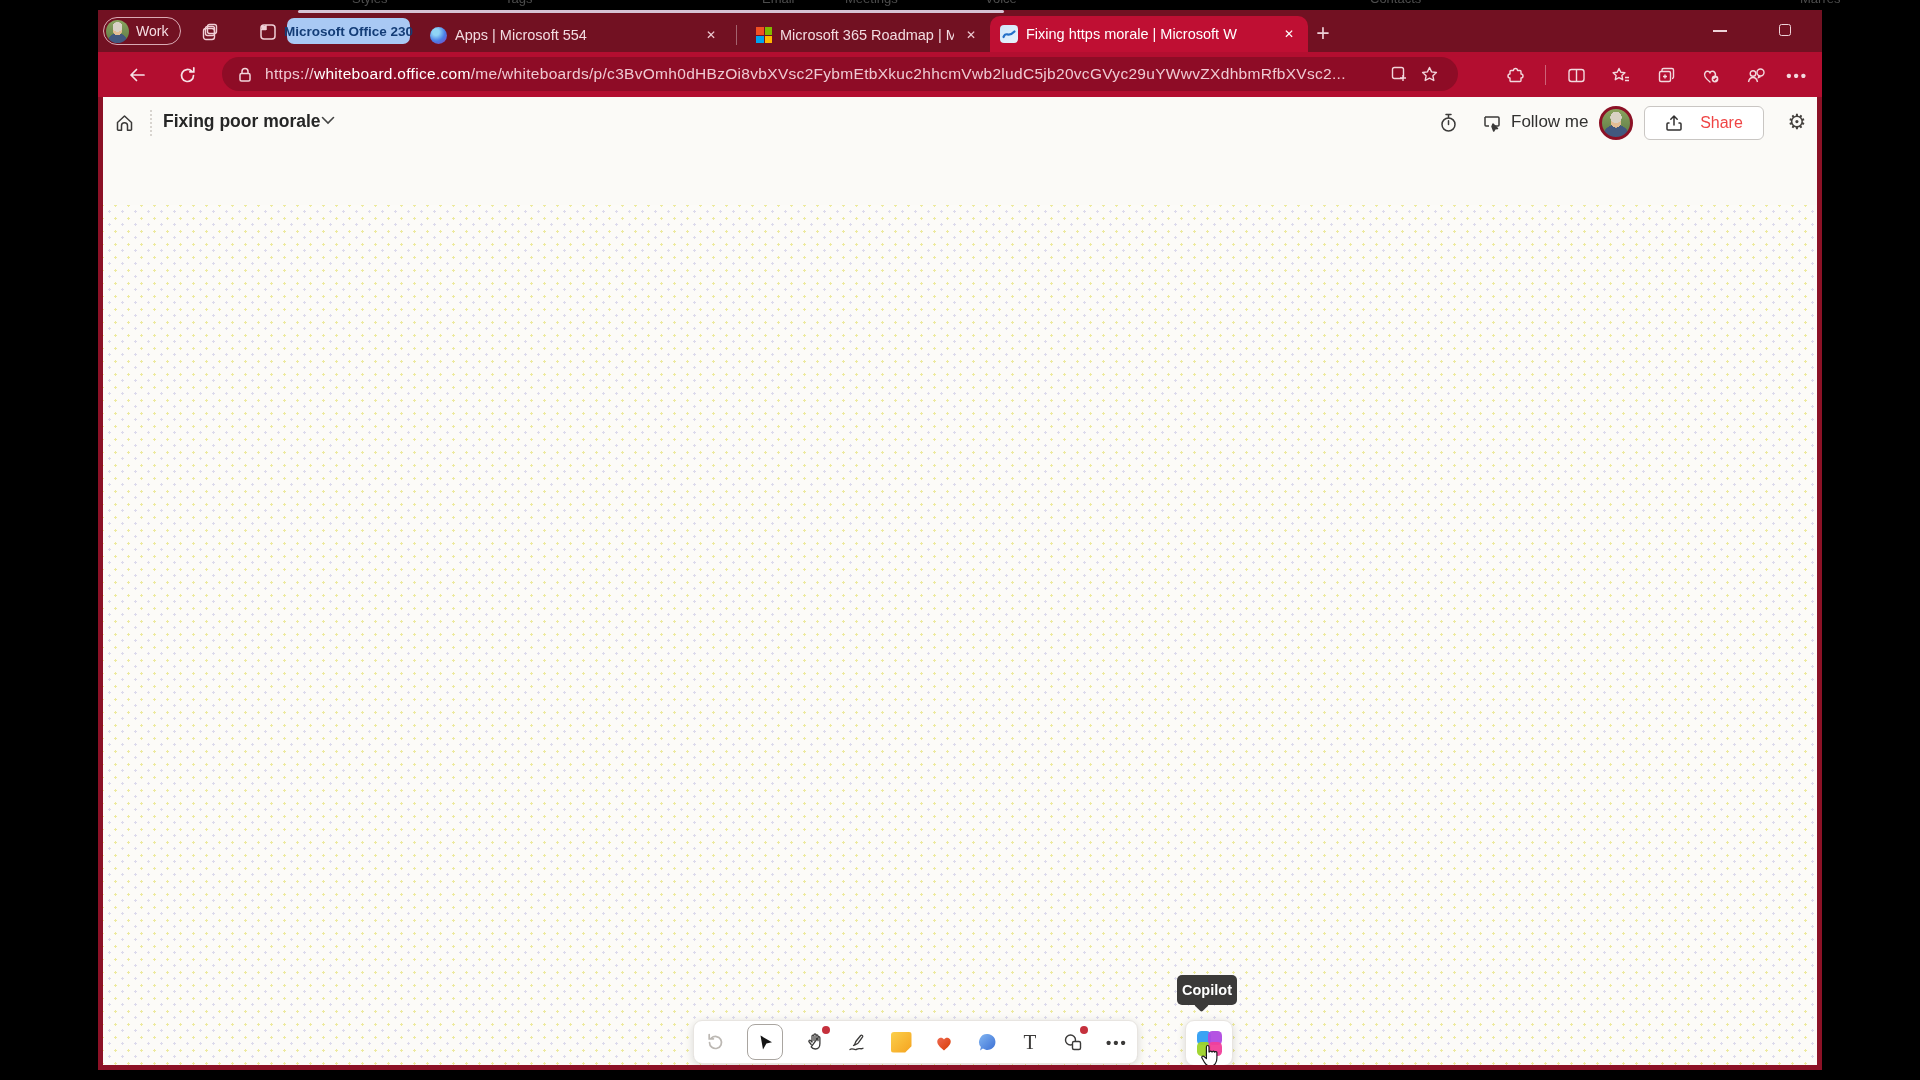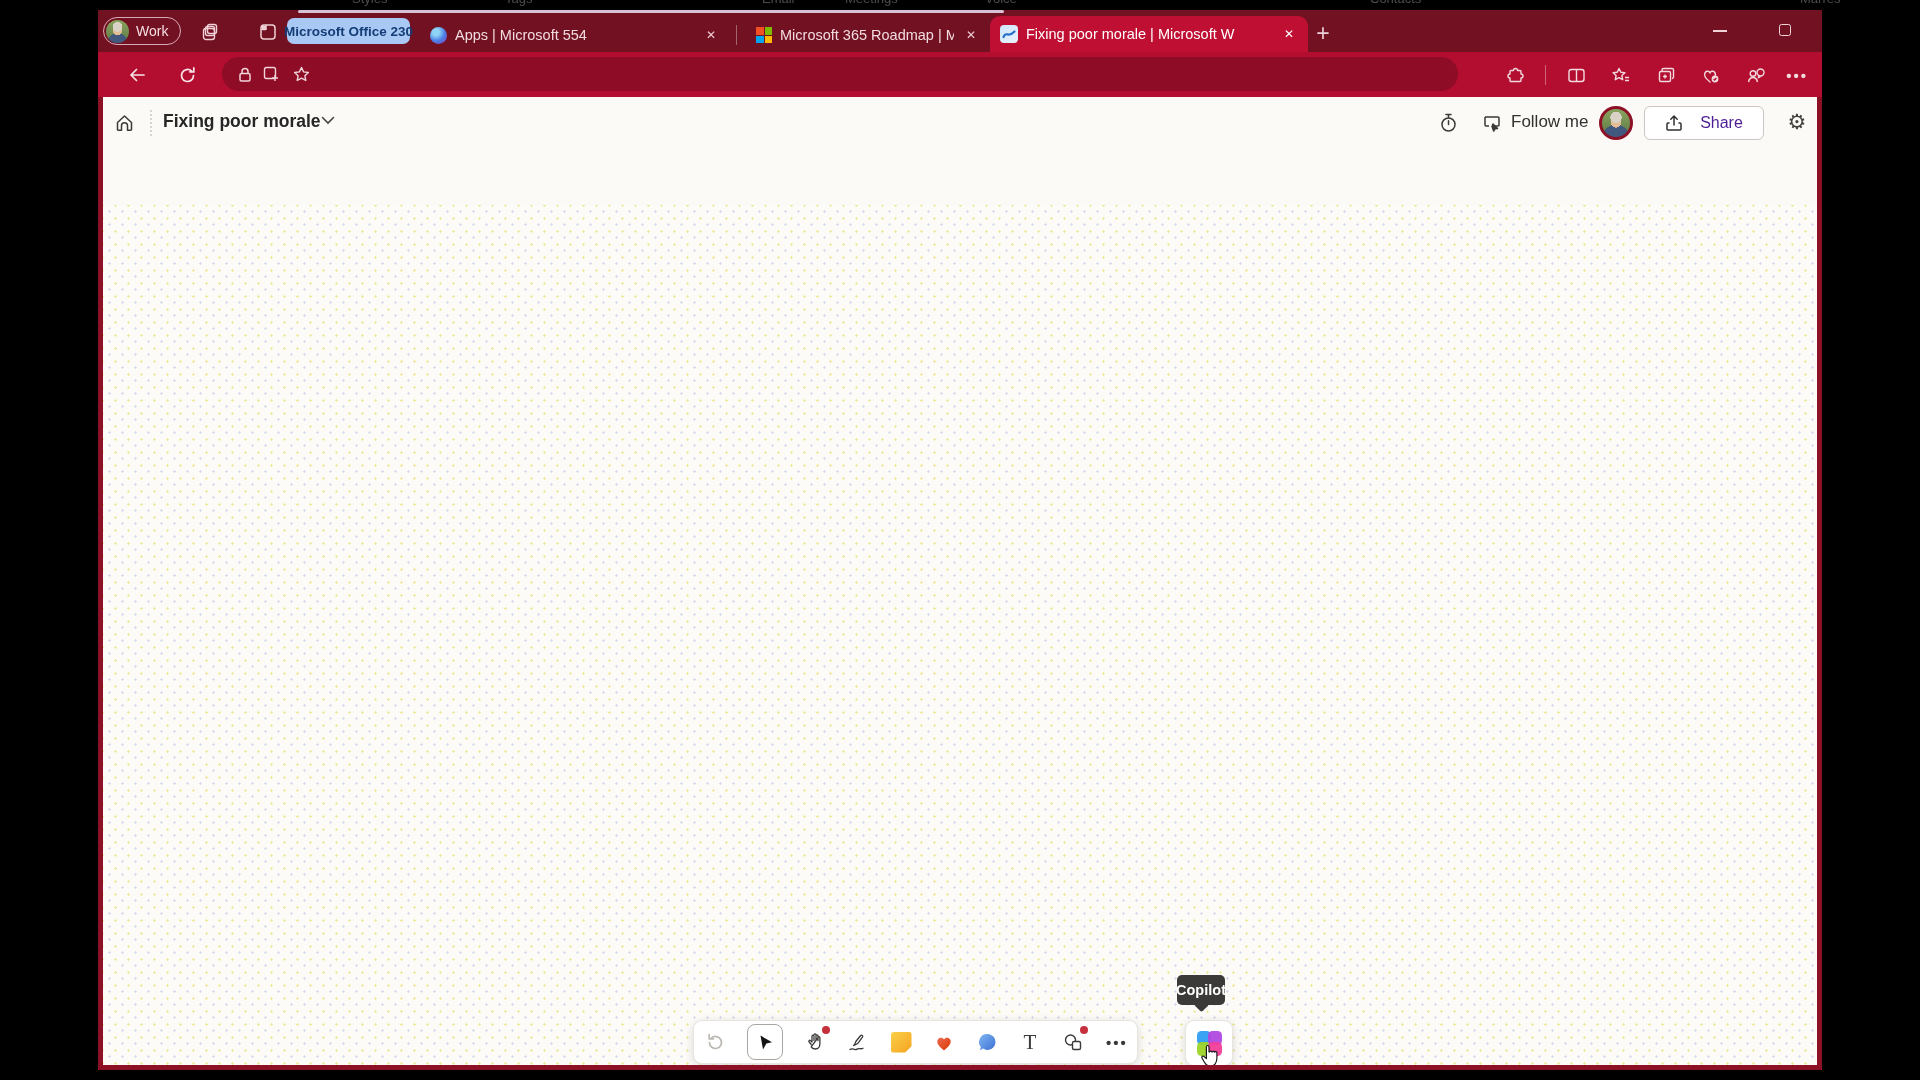--- a/index.html
+++ b/index.html
@@ -68,21 +68,21 @@
   .bh-div{position:absolute;left:47px;top:13px;height:26px;border-left:2px dotted #d8d4cf;}
   .board-title{position:absolute;left:60px;top:14px;font-size:17.5px;font-weight:bold;color:#262626;white-space:nowrap;}
   .chev{position:absolute;left:218px;top:19px;color:#444;}
   .bh-ic{position:absolute;top:13px;width:26px;height:26px;display:flex;align-items:center;justify-content:center;color:#3b3a39;}
   .followme{position:absolute;left:1408px;top:15px;font-size:17px;color:#323130;white-space:nowrap;}
   .avatar-ring{position:absolute;left:1496px;top:9px;width:34px;height:34px;border-radius:50%;border:3px solid #8c1126;background:
     radial-gradient(circle at 50% 30%,#d9d2c6 0 23%,transparent 24%),
     radial-gradient(circle at 50% 48%,#e3bd94 0 25%,transparent 26%),
     radial-gradient(circle at 50% 105%,#42597f 0 42%,transparent 43%),
     linear-gradient(#8ba45f,#5c7a45);}
-  .share-btn{position:absolute;left:1541px;top:9px;width:120px;height:34px;border:1px solid #c9c6c3;border-radius:6px;background:#fff;display:flex;align-items:center;justify-content:center;gap:17px;color:#4c1d95;font-size:16px;}
+  .share-btn{position:absolute;left:1541px;top:9px;width:120px;height:34px;border:1px solid #c9c6c3;border-radius:6px;background:#fff;display:flex;align-items:center;justify-content:center;gap:17px;color:#ef4444;font-size:16px;}
   .gear{position:absolute;left:1680px;top:11px;width:28px;height:28px;display:flex;align-items:center;justify-content:center;font-size:21px;color:#45423f;}
 
   
   .canvas{position:absolute;left:0;right:0;top:108px;bottom:0;background:
      radial-gradient(circle,#dcdaec 1px,transparent 1.4px),
      radial-gradient(circle,#edea9e 1px,transparent 1.4px),
      #fcfbf8;
      background-size:13px 13px,13px 13px;background-position:0 0,6px 7px;}
 
   .floatbar{position:absolute;left:590px;top:815px;width:445px;height:44px;background:#fff;border:1px solid #e8e5e1;border-radius:9px;box-shadow:0 2px 8px rgba(0,0,0,.14);display:flex;align-items:center;gap:21px;padding:0 10px;}
@@ -95,21 +95,21 @@
 
   .copilot-btn{position:absolute;left:1082px;top:815px;width:48px;height:46px;background:#fff;border:1px solid #e8e5e1;border-radius:9px;box-shadow:0 2px 8px rgba(0,0,0,.14);display:flex;align-items:center;justify-content:center;}
   .cp-logo{position:relative;width:25px;height:25px;}
   .cp-logo i{position:absolute;width:14px;height:14px;border-radius:4.5px;opacity:.95;}
   .cp-logo i:nth-child(1){left:0;top:0;background:#2f9ef3;}
   .cp-logo i:nth-child(2){left:0;top:11px;background:#9dd428;}
   .cp-logo i:nth-child(3){left:11px;top:0;background:#b04ae0;}
   .cp-logo i:nth-child(4){left:11px;top:11px;background:#f13f9a;}
   .hand-cursor{position:absolute;left:14px;top:18px;}
 
-  .tooltip{position:absolute;left:1074px;top:770px;width:48px;height:30px;background:#3b3a39;border-radius:5px;color:#fff;font-size:14.5px;font-weight:600;display:flex;align-items:center;justify-content:center;}
+  .tooltip{position:absolute;left:1074px;top:770px;width:60px;height:30px;background:#3b3a39;border-radius:5px;color:#fff;font-size:14.5px;font-weight:600;display:flex;align-items:center;justify-content:center;}
   .tooltip-tail{position:absolute;left:1093px;top:794px;width:11px;height:11px;background:#3b3a39;transform:rotate(45deg);border-radius:2px;}
 
   .zoombar{position:absolute;left:1482px;top:815px;width:228px;height:44px;background:#fff;border:1px solid #e8e5e1;border-radius:9px;box-shadow:0 2px 8px rgba(0,0,0,.14);display:flex;align-items:center;justify-content:space-between;padding:0 12px;}
   .zb-ic{width:28px;height:28px;display:flex;align-items:center;justify-content:center;color:#3b3a39;}
   .zoom-pct{font-size:17px;color:#3b3a39;}
 
   svg{display:block;}
 </style>
 </head>
 <body>
@@ -169,21 +169,21 @@
         <span class="title">Microsoft 365 Roadmap | Micros</span>
         <span class="tab-close">✕</span>
       </div>
 
       <div class="tab tab-active">
         <span class="favicon-wb">
           <svg width="16" height="16" viewBox="0 0 16 16" fill="none">
             <path d="M2.5 11 C5 4.5 7 12.5 13.5 5.5" stroke="#2570c8" stroke-width="2.2" stroke-linecap="round"></path>
           </svg>
         </span>
-        <span class="title">Fixing poor morale | Microsoft W</span>
+        <span class="title">Fixing https morale | Microsoft W</span>
         <span class="tab-close" style="color:#fff">✕</span>
       </div>
 
       <div class="newtab">+</div>
 
       <div class="win-min"></div>
       <div class="win-max"></div>
     </div>
 
     <div class="btoolbar">
@@ -199,20 +199,21 @@
         </svg>
       </div>
 
       <div class="addressbar">
         <span class="pill-ic" style="width:22px">
           <svg width="16" height="17" viewBox="0 0 16 17" fill="none" stroke="currentColor" stroke-width="1.5">
             <rect x="3" y="7.5" width="10" height="7.5" rx="1.5"></rect>
               <path d="M5 7.5 V5.5 a3 3 0 0 1 6 0 V7.5"></path>
           </svg>
         </span>
+        <span class="url"><span>https://</span><span class="dom">whiteboard.office.com</span><span>/me/whiteboards/p/c3BvOmh0dHBzOi8vbXVsc2FybmEtbXkuc2hhcmVwb2ludC5jb20vcGVyc29uYWwvZXdhbmRfbXVsc2...</span></span>
         <span class="pill-ic">
           <svg width="19" height="19" viewBox="0 0 19 19" fill="none" stroke="currentColor" stroke-width="1.4">
             <rect x="2.5" y="2.5" width="11" height="11" rx="2"></rect>
               <path d="M13 10 v6 M10 13 h6"></path>
           </svg>
         </span>
         <span class="pill-ic">
           <svg width="19" height="19" viewBox="0 0 19 19" fill="none" stroke="currentColor" stroke-width="1.4" stroke-linejoin="round">
             <path d="M9.5 2.5 l2.1 4.4 4.8 .6 -3.5 3.3 .9 4.7 -4.3 -2.3 -4.3 2.3 .9 -4.7 -3.5 -3.3 4.8 -.6 z"></path>
           </svg>

